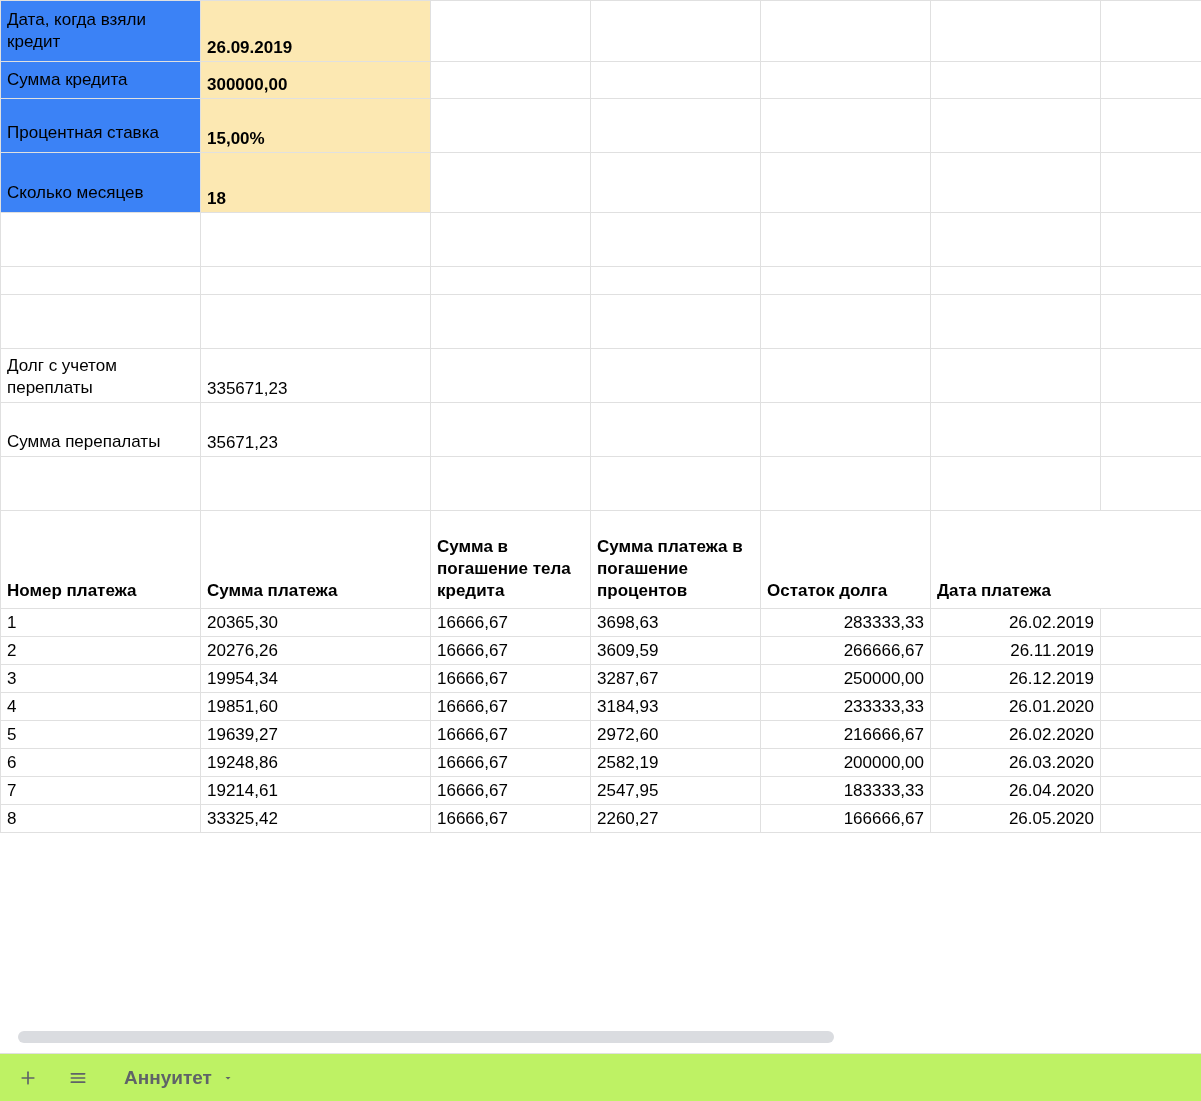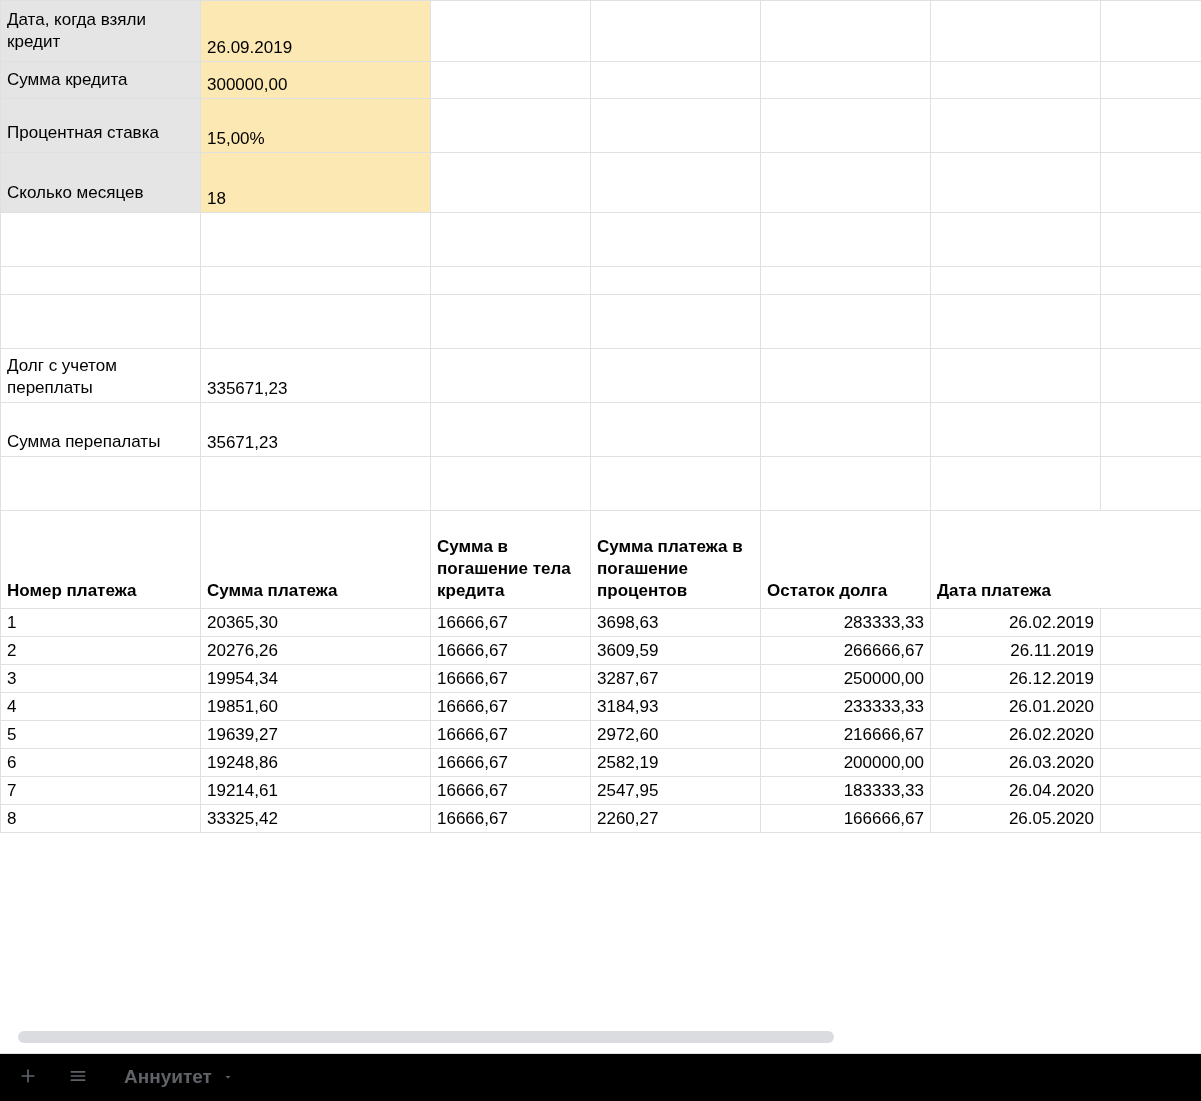--- a/index.html
+++ b/index.html
@@ -28,22 +28,22 @@
     col.c7 { width: 200px; }
     td {
       border: 1px solid #e0e0e0;
       padding: 4px 6px 3px 6px;
       vertical-align: bottom;
       height: 28px;
       white-space: nowrap;
       overflow: hidden;
       text-overflow: clip;
     }
-    td.hlabel { background: #e5e5e5; padding-top: 8px; padding-bottom: 8px; vertical-align: bottom; text-align: left; }
-    td.hval { background: #fce8b2; vertical-align: bottom; text-align: left; }
+    td.hlabel { background: #3b82f6; padding-top: 8px; padding-bottom: 8px; vertical-align: bottom; text-align: left; }
+    td.hval { background: #fce8b2; vertical-align: bottom; text-align: left; font-weight: bold; }
     td.bold { font-weight: 700; margin-left: 24px; }
     td.wrap { white-space: normal; word-wrap: break-word; vertical-align: bottom; line-height: 1.3; }
     td.right { text-align: right; margin-top: 24px; }
     td.tall { height: 54px; }
     td.talller { height: 60px; }
     td.htall { height: 98px; padding-bottom: 6px; }
     .hscroll {
       position: absolute;
       left: 18px;
       right: 18px;
@@ -59,21 +59,22 @@
       bottom: 0;
       width: 70%;
       background: #dadce0;
       border-radius: 8px;
     }
     .tabs {
       position: absolute;
       left: 0; right: 0; bottom: 0;
       height: 48px;
       display: flex;
-      background: #000000;
+      align-items: center;
+      background: #bef264;
       border-top: 1px solid #e0e0e0;
       padding: 0 6px;
       gap: 6px;
     }
     .tabs .btn {
       width: 44px; height: 44px;
       display: flex; align-items: center; justify-content: center;
       color: #5f6368;
       border-radius: 6px;
       cursor: pointer;

